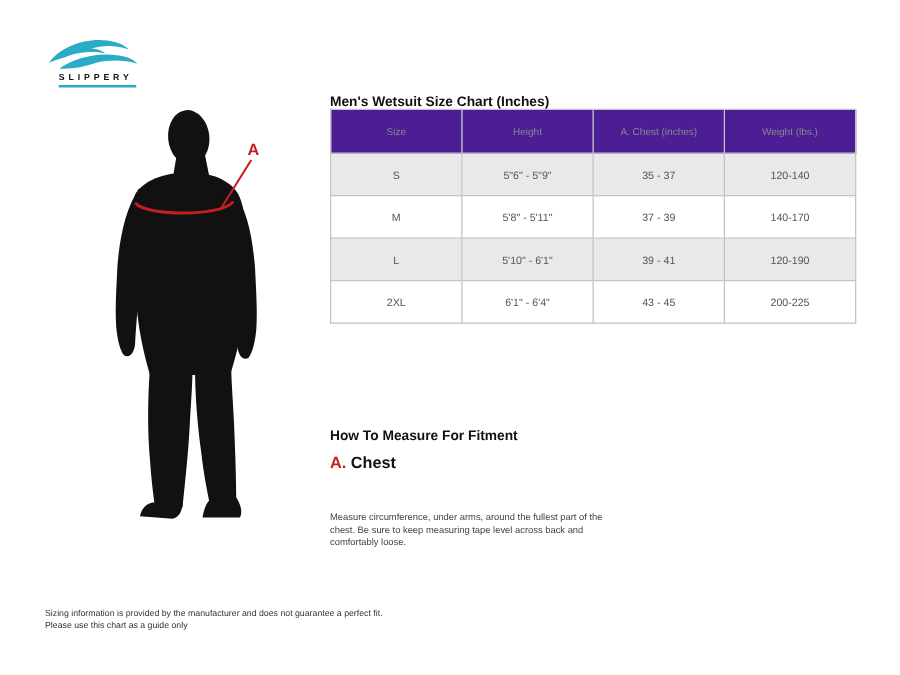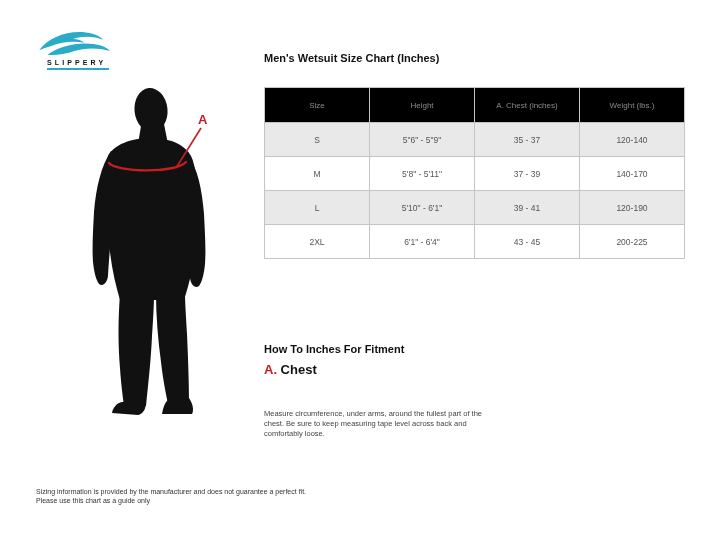--- a/index.html
+++ b/index.html
@@ -20,33 +20,33 @@
     font-size: 7px; font-weight: bold; letter-spacing: 3.1px;
     color: #111;
   }
   .brand-underline { margin: 2px 0 0 10px; width: 62px; height: 2px; background: #2AABC6; }
 
   
   .figure-svg { position: absolute; left: 88px; top: 84px; width: 134px; height: 338px; }
 
   
   .page-title {
-    position: absolute; left: 264px; top: 52px;
+    position: absolute; left: 264px; top: 76px;
     font-size: 11px; font-weight: bold; color: #111;
   }
   .size-table {
     position: absolute; left: 264px; top: 87px; width: 421px;
     border-collapse: collapse; table-layout: fixed;
   }
   .size-table th, .size-table td {
     border: 1px solid #c4c4c4; text-align: center; vertical-align: middle;
     width: 25%;
   }
   .size-table th {
-    height: 35px; background: #000000; color: #8a8a8a;
+    height: 35px; background: #4c1d95; color: #8a8a8a;
     font-size: 8px; font-weight: normal;
   }
   .size-table td { height: 34px; background: #ffffff; color: #555555; font-size: 8.5px; }
   .size-table tbody tr:nth-child(odd) td { background: #e9e9e9; }
 
   
   .measure-heading {
     position: absolute; left: 264px; top: 343px;
     font-size: 11px; font-weight: bold; color: #111;
   }
@@ -129,21 +129,21 @@
       </tr>
       <tr>
         <td>2XL</td>
         <td>6'1" - 6'4"</td>
         <td>43 - 45</td>
         <td>200-225</td>
       </tr>
     </tbody>
 </table>
 
-<h2 class="measure-heading">How To Inches For Fitment</h2>
+<h2 class="measure-heading">How To Measure For Fitment</h2>
 <div class="measure-item">
   <span class="letter">A.</span><span> Chest</span>
 </div>
 <p class="measure-body">Measure circumference, under arms, around the fullest part of the chest. Be sure to keep measuring tape level across back and comfortably loose.</p>
 
 <div class="footer">
   <div>Sizing information is provided by the manufacturer and does not guarantee a perfect fit.</div>
   <div>Please use this chart as a guide only</div>
 </div>
 

